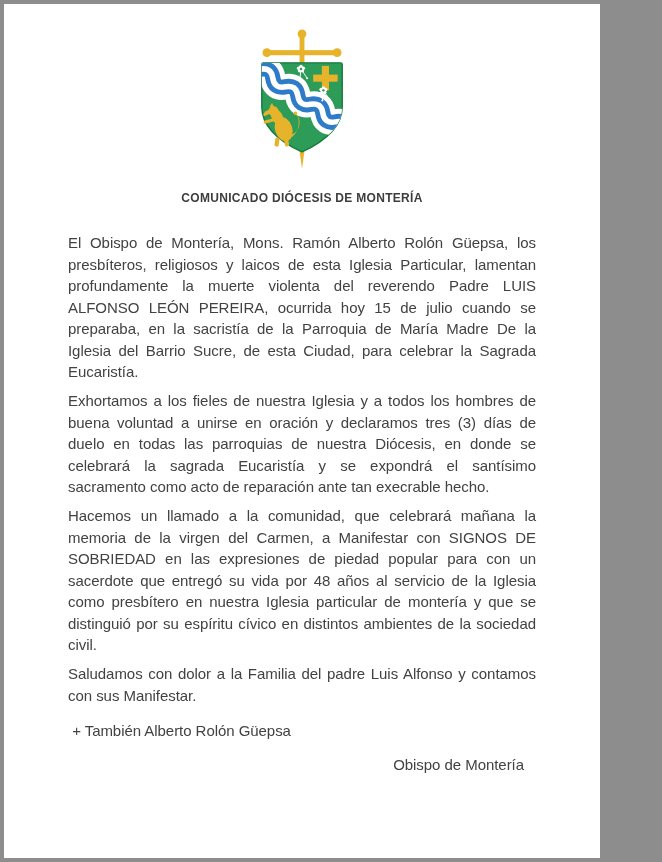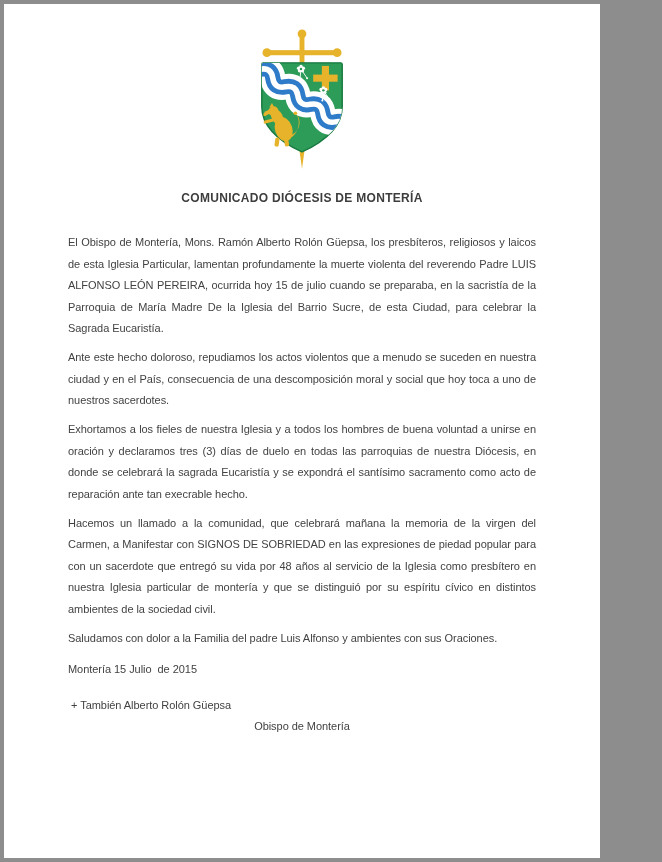--- a/index.html
+++ b/index.html
@@ -37,40 +37,40 @@
     margin: 20px 0 0;
     text-align: center;
     font-size: 12px;
     font-weight: bold;
     letter-spacing: 0.3px;
     color: #3d3d3d;
   }
   .doc-body {
     width: 468px;
     margin: 27px auto 0;
-    font-size: 11px;
+    font-size: 15px;
     line-height: 21.5px;
     text-align: justify;
     color: #424242;
     letter-spacing: -0.05px;
   }
   .doc-body p { margin: 0 0 7.5px; }
   .date-line {
     margin: 10px 0 0 !important;
     text-align: left;
     white-space: pre-wrap;
   }
   .sig-name {
     margin: 14px 0 0 !important;
     text-align: left;
     white-space: pre-wrap;
   }
   .sig-title {
-    margin: 0 !important;
-    text-align: center;
+    margin: 12px !important;
+    text-align: right;
   }
 </style>
 </head>
 <body>
 
 <div class="page">
 
   <div class="crest-wrap">
     <svg viewBox="0 0 110 143" width="112" height="146">
       <defs>
@@ -140,22 +140,20 @@
         <path d="M24 30 C 33 27 36 14 28 8 C 34 13 33 26 25 32 Z"></path>
         <circle cx="28.5" cy="8.5" r="1.8"></circle>
       </g>
     </svg>
   </div>
 
   <h1 class="doc-title">COMUNICADO DIÓCESIS DE MONTERÍA</h1>
 
   <div class="doc-body">
     <p>El Obispo de Montería, Mons. Ramón Alberto Rolón Güepsa, los presbíteros, religiosos y laicos de esta Iglesia Particular, lamentan profundamente la muerte violenta del reverendo Padre LUIS ALFONSO LEÓN PEREIRA, ocurrida hoy 15 de julio cuando se preparaba, en la sacristía de la Parroquia de María Madre De la Iglesia del Barrio Sucre, de esta Ciudad,  para celebrar  la Sagrada Eucaristía.</p>
-    <p>Ante este hecho doloroso, repudiamos los actos violentos que a menudo se suceden en nuestra ciudad y en el País, consecuencia de una descomposición moral y social que hoy toca a uno de nuestros sacerdotes.</p>
     <p>Exhortamos a los fieles de nuestra Iglesia y a todos los hombres de buena voluntad a unirse en oración y declaramos tres (3) días de duelo en todas las parroquias de nuestra Diócesis, en donde se celebrará la sagrada Eucaristía y se expondrá el santísimo sacramento como acto de reparación ante tan execrable hecho.</p>
     <p>Hacemos un llamado a la comunidad, que celebrará mañana la memoria de la virgen del Carmen, a Manifestar con SIGNOS DE SOBRIEDAD en las expresiones de piedad popular para con un sacerdote que entregó su vida por 48 años al servicio de la Iglesia como presbítero en nuestra Iglesia particular de montería y que se distinguió por su espíritu cívico  en distintos ambientes de la sociedad civil.</p>
-    <p>Saludamos con dolor a la Familia del padre Luis Alfonso y ambientes con sus Oraciones.</p>
-    <p class="date-line">Montería 15 Julio  de 2015</p>
+    <p>Saludamos con dolor a la Familia del padre Luis Alfonso y contamos con sus Manifestar.</p>
     <p class="sig-name"> + También Alberto Rolón Güepsa</p>
     <p class="sig-title">Obispo de Montería</p>
   </div>
 
 </div>
 
 </body></html>

